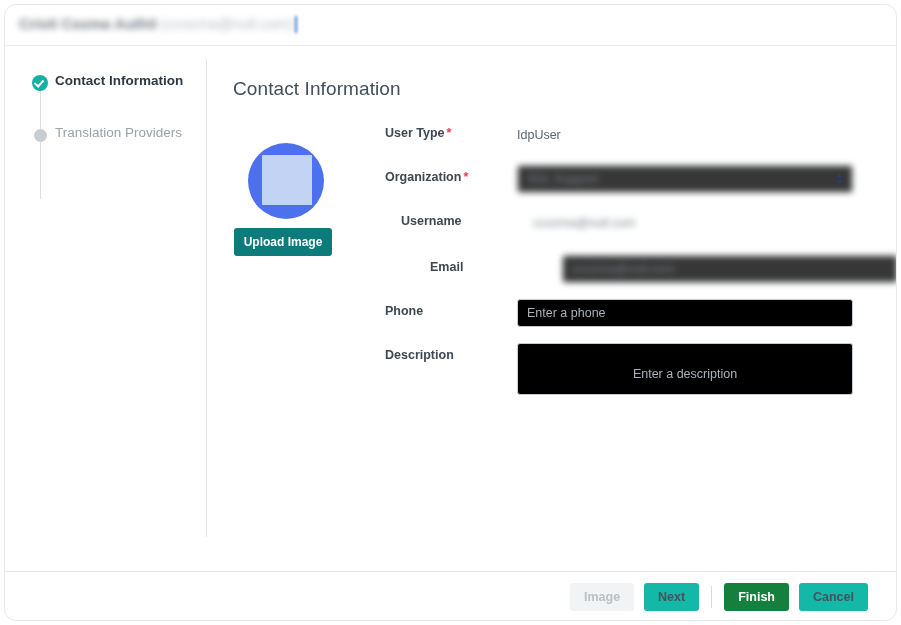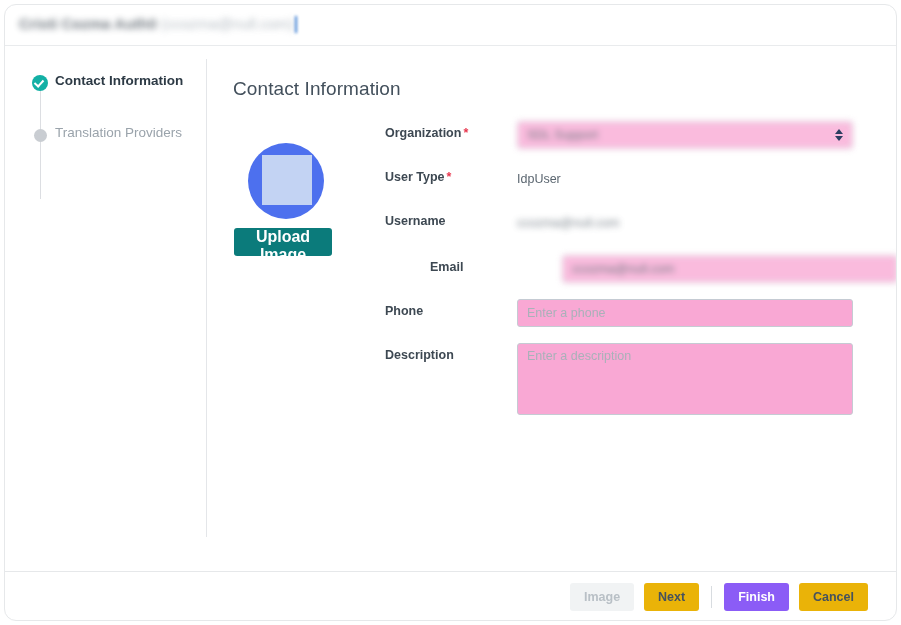--- a/index.html
+++ b/index.html
@@ -173,21 +173,21 @@
     background: #c3d3f3;
   }
   .upload-btn {
     position: absolute;
     left: 0;
     top: 85px;
     width: 98px;
     height: 28px;
     background: #0b7b7b;
     color: #ffffff;
-    font-size: 16px;
+    font-size: 12px;
     font-weight: bold;
     border: none;
     border-radius: 3px;
     cursor: pointer;
     padding: 0;
     font-family: inherit;
   }
 
   
   .form {
@@ -217,21 +217,21 @@
   .ctl {
     margin-left: 132px;
     width: 336px;
   }
   .field {
     width: 336px;
     height: 28px;
     box-sizing: border-box;
     border: 1px solid #c5cbd3;
     border-radius: 3px;
-    background: #f9a8d4;
+    background: #000000;
     font-family: inherit;
     font-size: 12.5px;
     color: #5b6670;
     padding: 0 9px;
     outline: none;
   }
   .field::placeholder { color: #a9b1b9; }
   select.field {
     padding-right: 24px;
     appearance: none;
@@ -252,43 +252,44 @@
     position: absolute;
     left: 0;
     width: 0; height: 0;
     border-left: 4.5px solid transparent;
     border-right: 4.5px solid transparent;
   }
   .select-caret:before { top: 0; border-bottom: 5px solid #2c3e60; }
   .select-caret:after  { bottom: 0; border-top: 5px solid #2c3e60; }
 
   textarea.field {
-    height: 72px;
-    padding-top: 4px;
+    height: 52px;
+    padding-top: 22px;
     resize: none;
     line-height: 1.4;
+    text-align: center;
   }
   .static-val {
     font-size: 12.5px;
     color: #5b6670;
     line-height: 28px;
     height: 28px;
   }
   .blurred {
     filter: blur(3px);
     opacity: 0.78;
     user-select: none;
   }
   .blurred-field {
     color: #4b5560;
   }
   .row-org  { height: 36px; }
   .row-type { height: 36px; }
   .row-disp { height: 37px; }
-  .row-user { height: 38px; }
+  .row-user { height: 38px; margin-left: 16px; }
   .row-mail { height: 36px; margin-left: 45px; }
   .row-phone{ height: 36px; }
 
   
   .footer-sep {
     position: absolute;
     left: 0;
     top: 566px;
     width: 100%;
     height: 1px;
@@ -307,30 +308,30 @@
     min-width: 52px;
     padding: 0 14px;
     border: none;
     border-radius: 3px;
     font-family: inherit;
     font-size: 12.5px;
     font-weight: bold;
     cursor: pointer;
   }
   .btn-plain {
-    background: #eab308;
+    background: #14b8a6;
     color: #46525d;
   }
   .btn-disabled {
     background: #f1f3f4;
     color: #b9c0c6;
     cursor: default;
   }
   .btn-primary {
-    background: #8b5cf6;
+    background: #15803d;
     color: #ffffff;
   }
   .btn-sep {
     width: 1px;
     height: 22px;
     background: #d8dce0;
     margin: 0 2px;
   }
 </style>
 </head>
@@ -366,41 +367,41 @@
   <div class="panel-title">Contact Information</div>
 
   <div class="avatar-block">
     <div class="avatar">
       <div class="avatar-inner"></div>
     </div>
     <button class="upload-btn">Upload Image</button>
   </div>
 
   <div class="form">
+
+    <div class="row row-type">
+      <span class="lbl">
+        <span>User Type</span><span class="req">*</span>
+      </span>
+      <div class="ctl">
+        <div class="static-val">IdpUser</div>
+      </div>
+    </div>
 
     <div class="row row-org">
       <span class="lbl">
         <span>Organization</span><span class="req">*</span>
       </span>
       <div class="ctl">
         <div class="select-wrap">
           <select class="field blurred blurred-field">
             <option>SDL Support</option>
           </select>
           <span class="select-caret"></span>
         </div>
-      </div>
-    </div>
-
-    <div class="row row-type">
-      <span class="lbl">
-        <span>User Type</span><span class="req">*</span>
-      </span>
-      <div class="ctl">
-        <div class="static-val">IdpUser</div>
       </div>
     </div>
 
 
     <div class="row row-user">
       <span class="lbl">Username</span>
       <div class="ctl">
         <div class="static-val blurred">ccozma@null.com</div>
       </div>
     </div>

